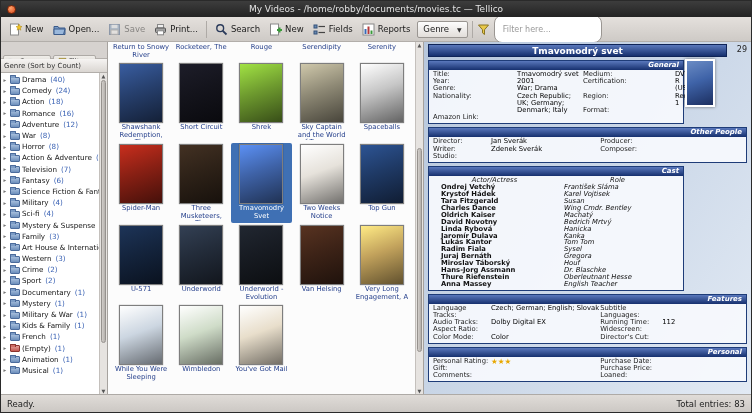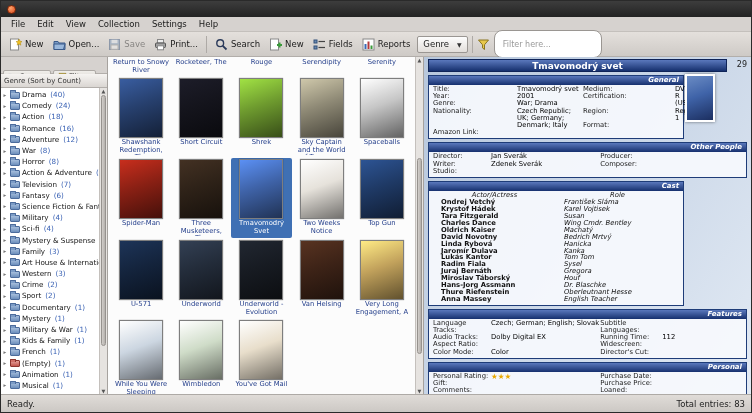--- a/index.html
+++ b/index.html
@@ -90,30 +90,23 @@
   
   .statusbar { height:18px; flex:none; display:flex; align-items:center; justify-content:space-between; padding:0 6px; background:linear-gradient(#e0dcd8,#ccc8c4); border-top:1px solid #aeaaa6; font-size:8.5px; color:#222; }
 </style>
 </head>
 <body>
 
 <div class="window">
 
   <div class="titlebar">
     <span class="close-dot"></span>
+    <span>My Videos - /home/robby/documents/movies.tc — Tellico</span>
   </div>
 
-  <div class="menubar" id="menubar">
-      <span class="menu-item">File</span>
-      <span class="menu-item">Edit</span>
-      <span class="menu-item">View</span>
-      <span class="menu-item">Collection</span>
-      <span class="menu-item">Settings</span>
-      <span class="menu-item">Help</span>
-    </div>
 
   <div class="toolbar">
     <div class="tbtn">
       <span class="icon">
           <svg viewBox="0 0 13 13">
             <rect x="1.5" y="1" width="8" height="11" fill="#fff" stroke="#8a8a8a"></rect>
             <polygon points="10,1 11,3.2 13,3.6 11.3,5 11.9,7.2 10,6 8.1,7.2 8.7,5 7,3.6 9,3.2" fill="#f0c020" stroke="#a07800" stroke-width="0.4"></polygon>
           </svg>
         </span>
       <span>New</span>

